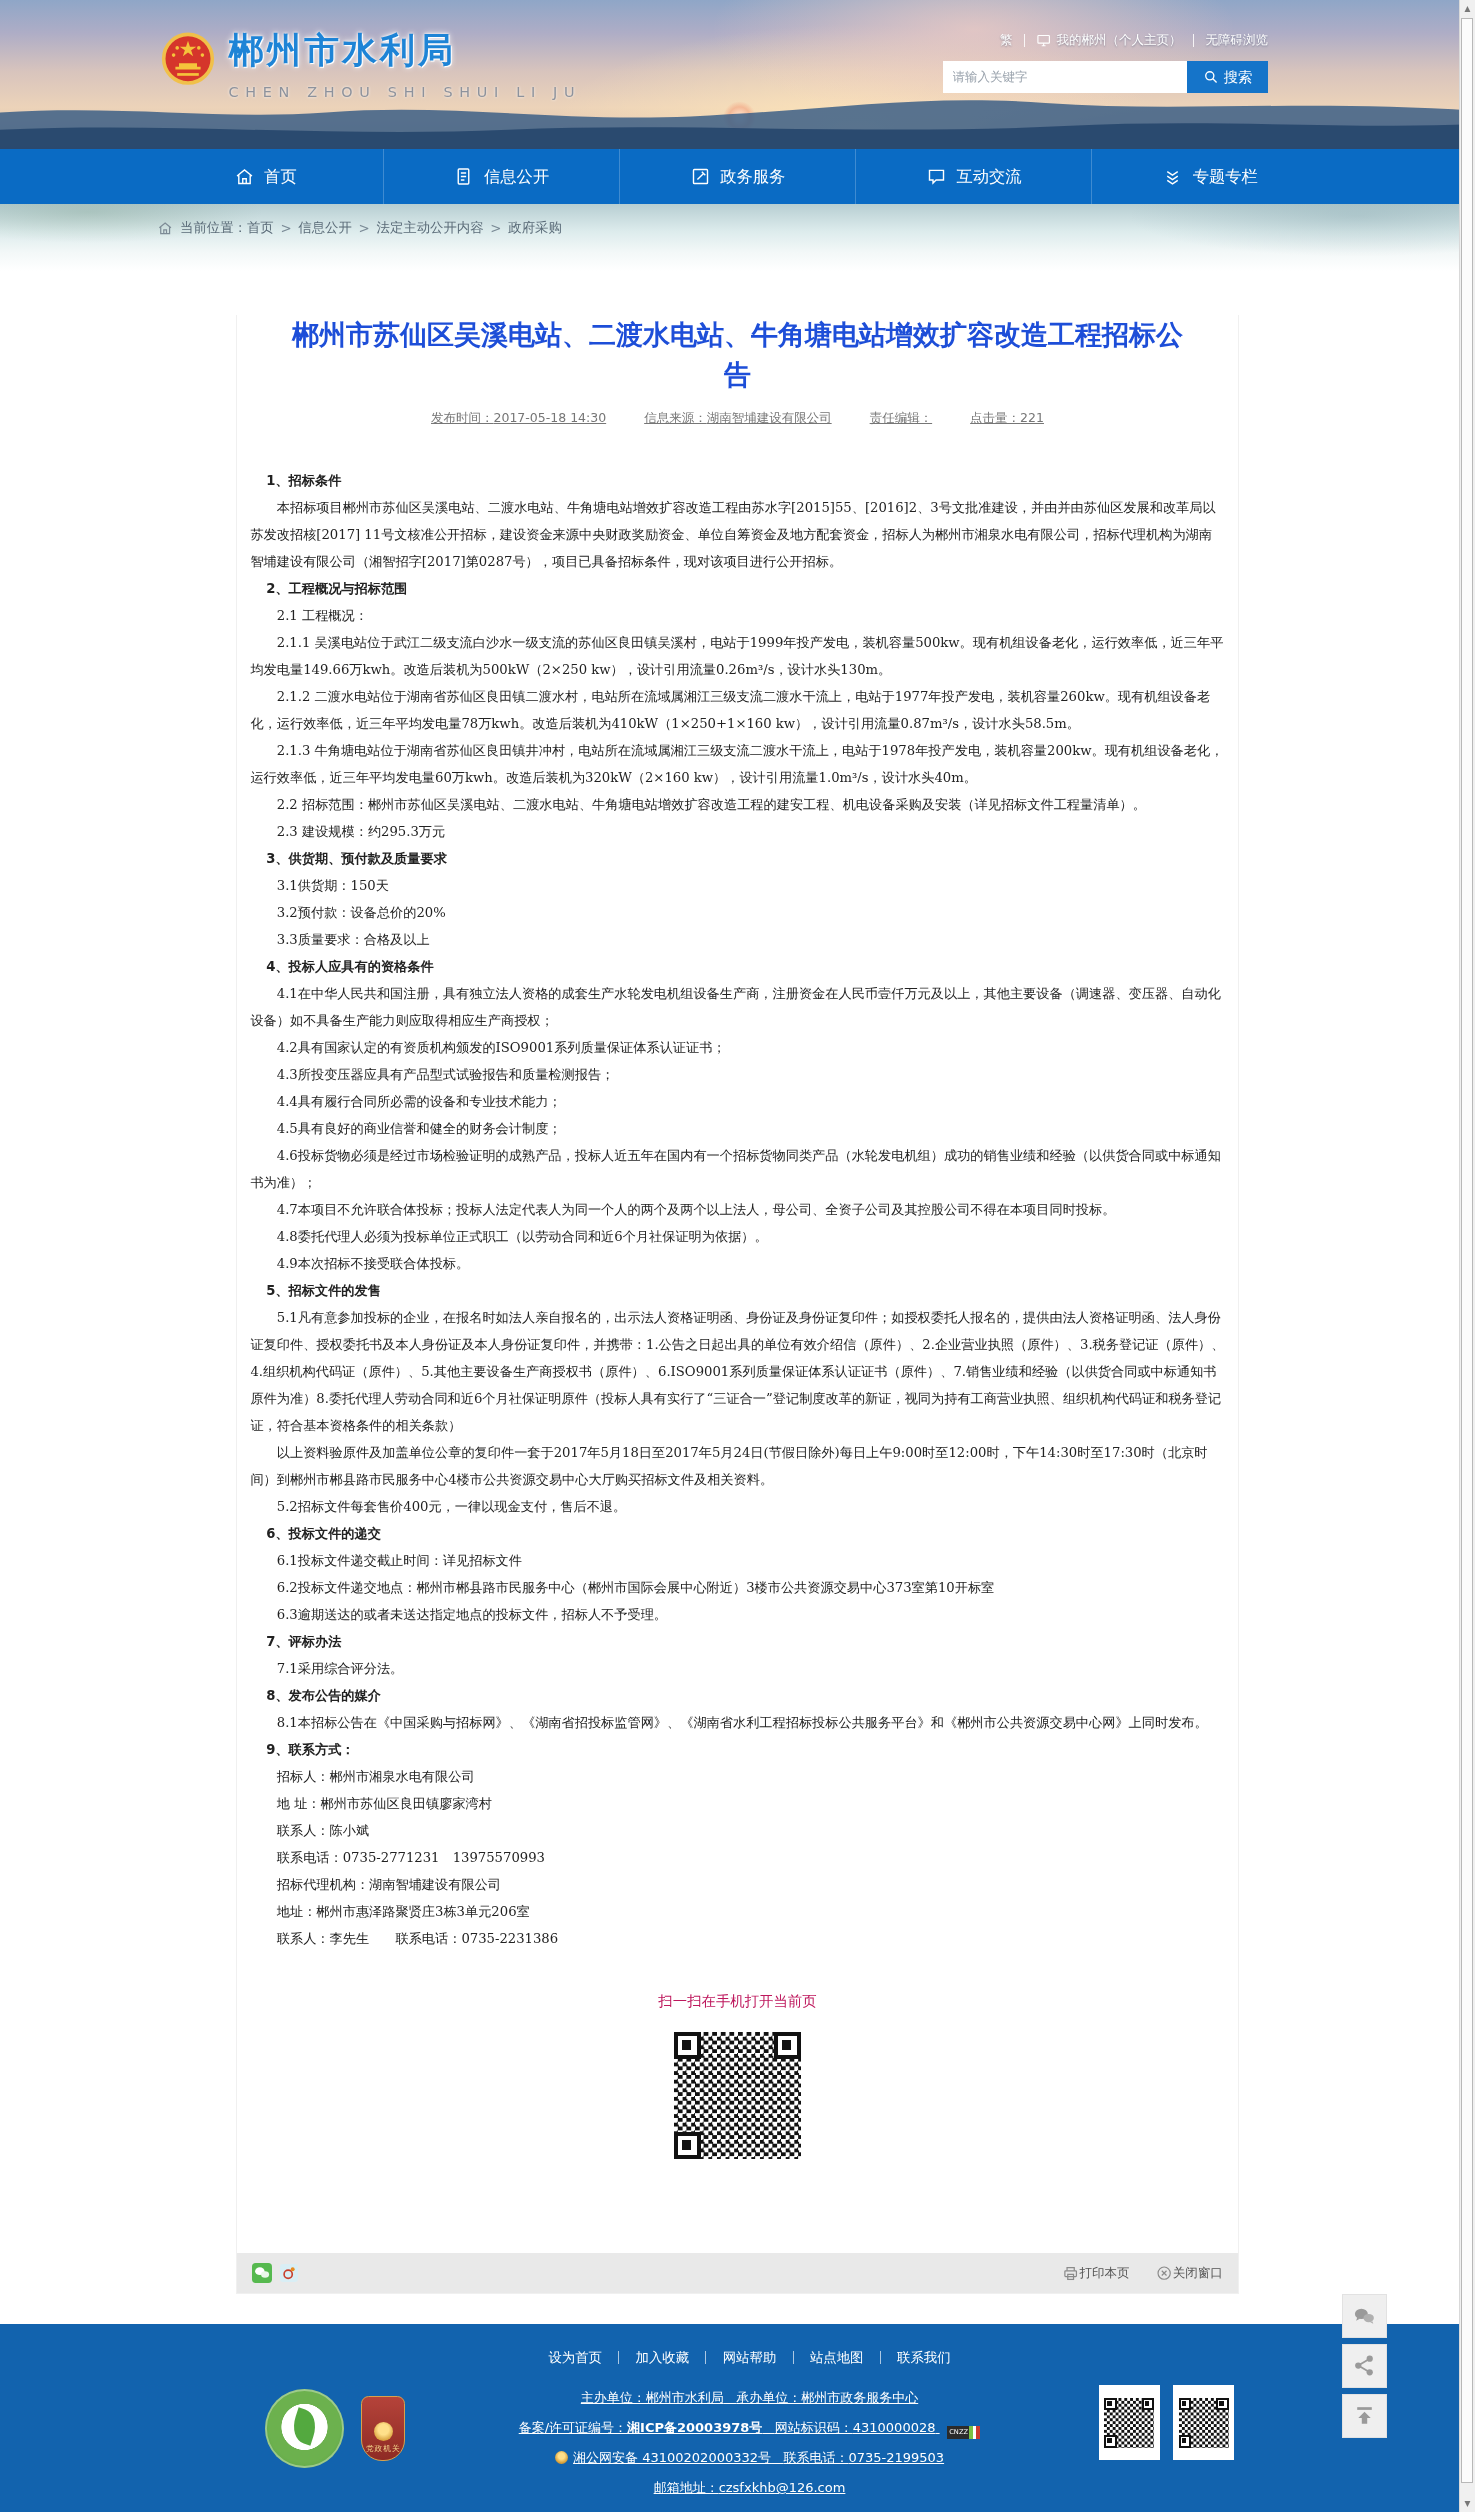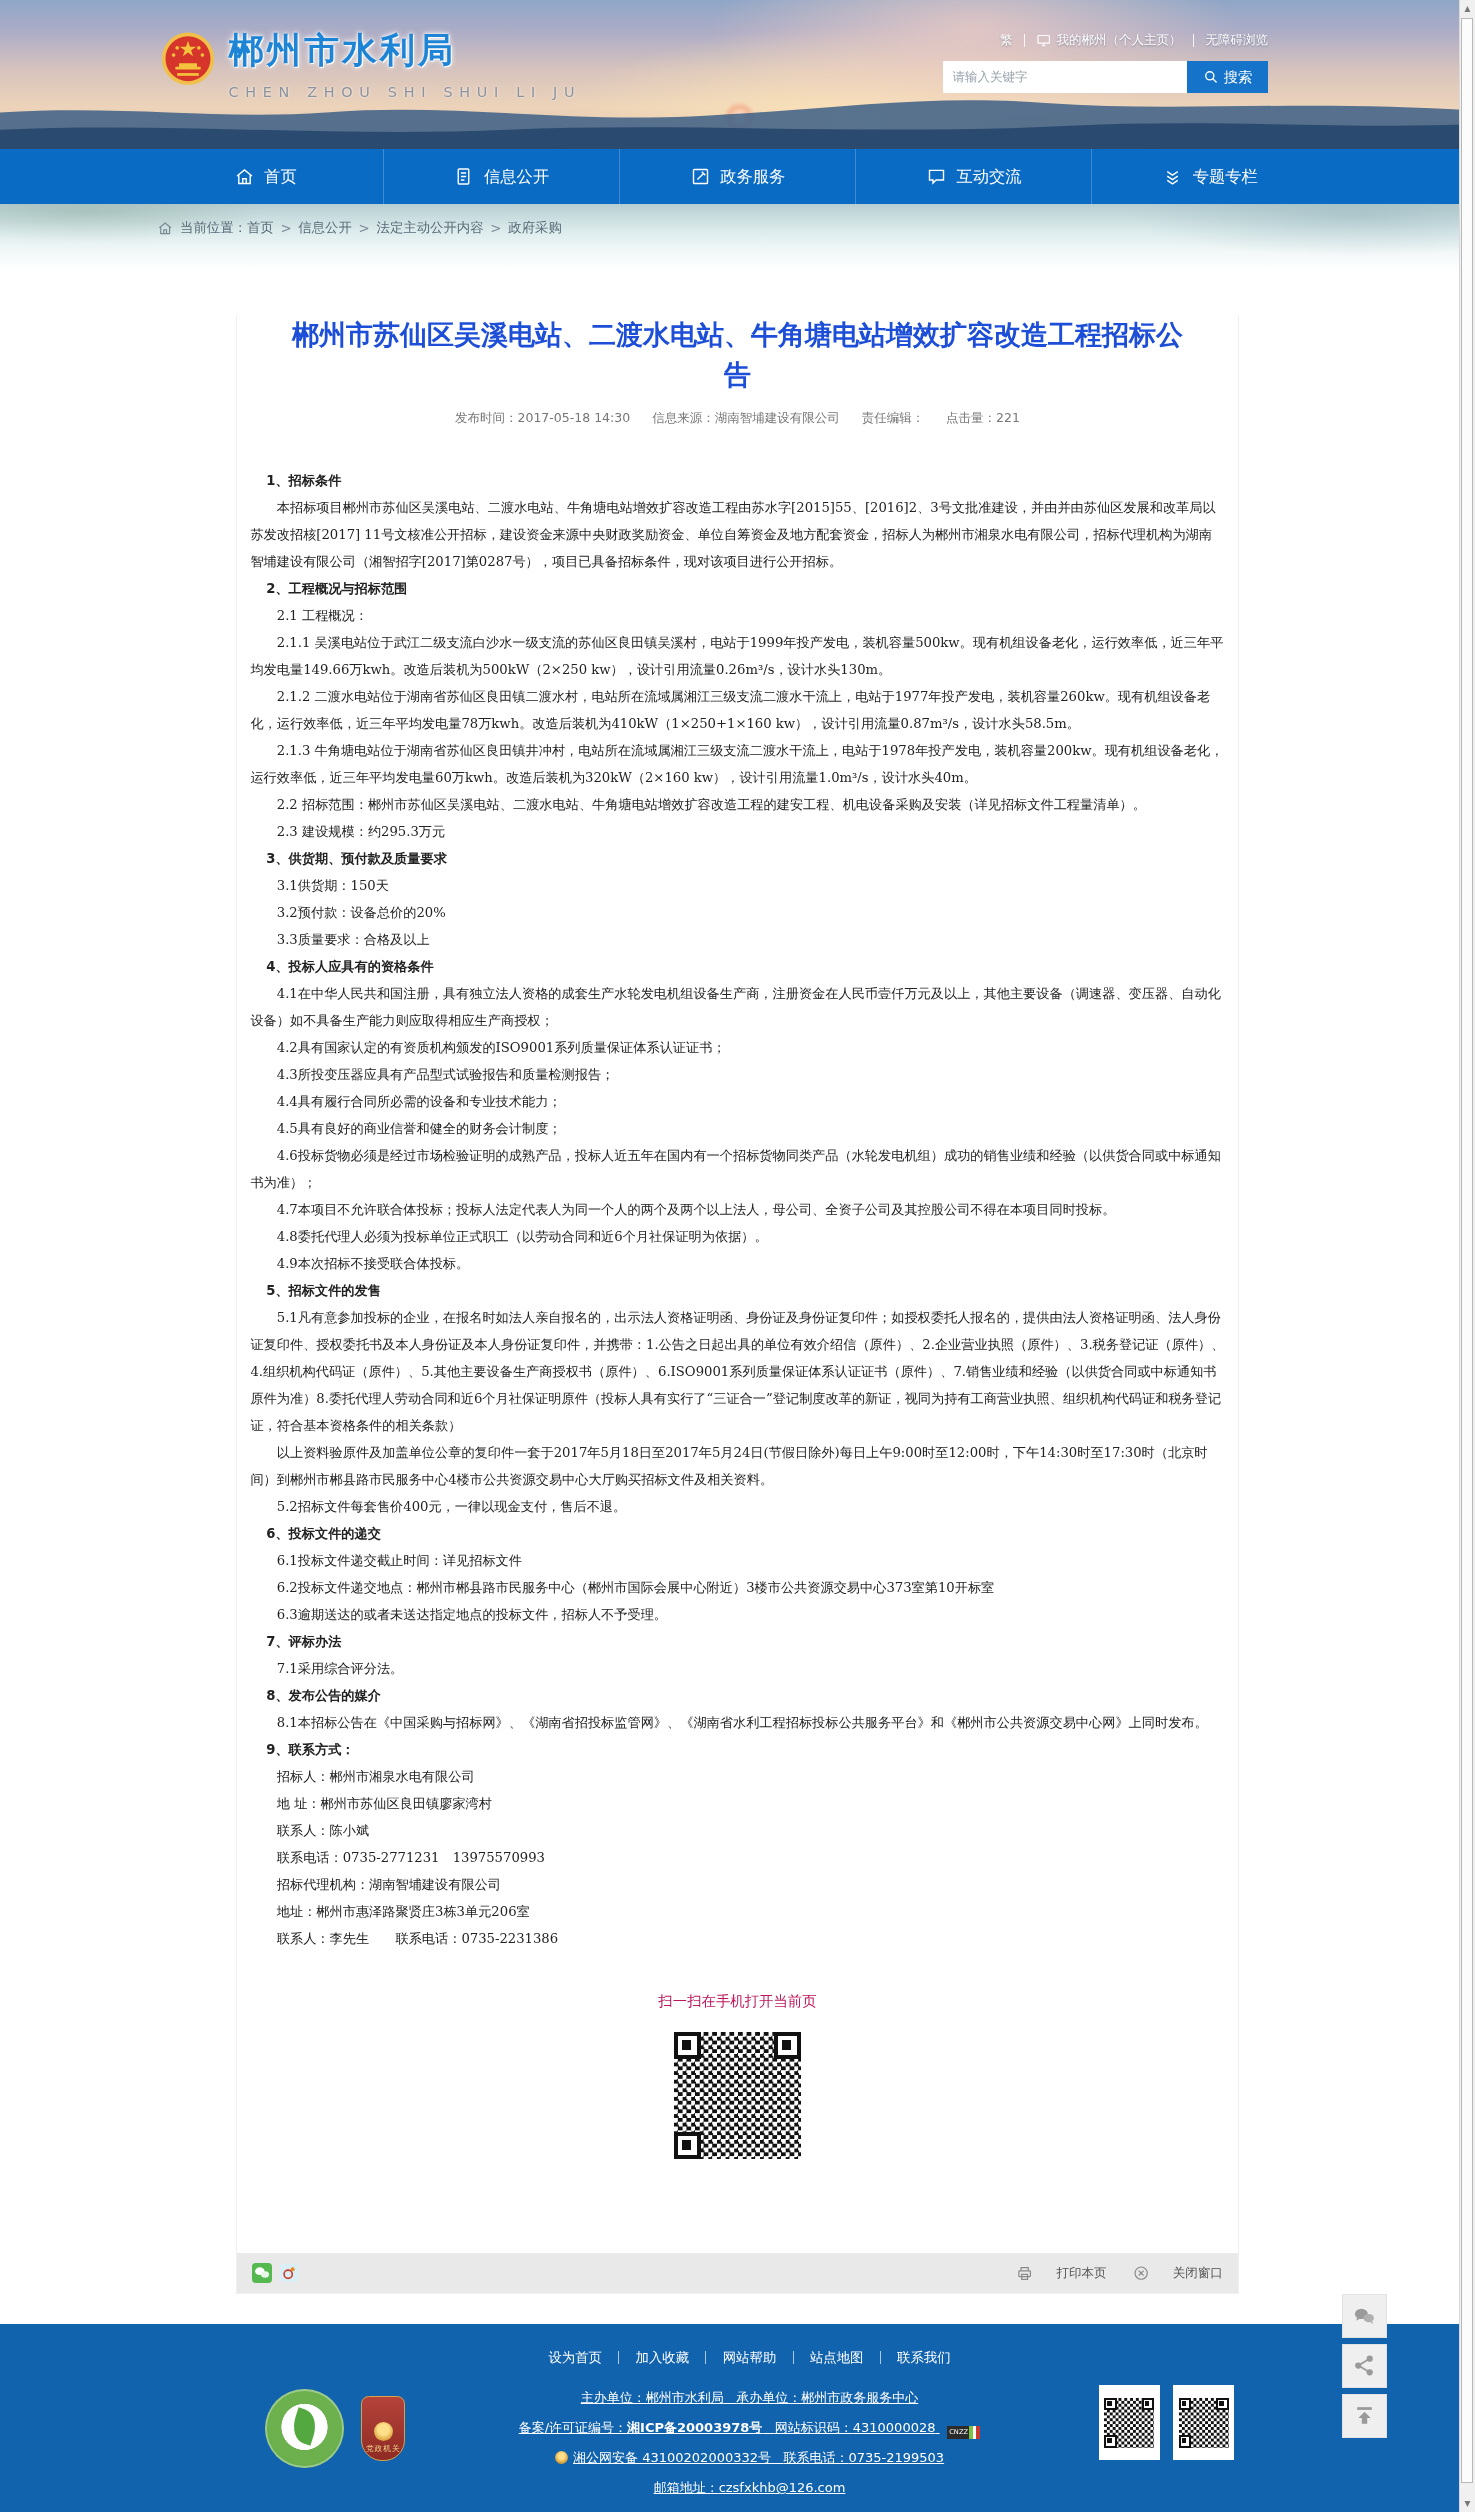--- a/index.html
+++ b/index.html
@@ -81,21 +81,21 @@
   
   .content-box {
     width:1003px; margin:0 auto; background:#fff;
     border:1px solid #f0f0f0; border-top:none;
   }
   .art-title {
     margin:44px 54px 0; text-align:center;
     color:#1d4ed8; font-size:27px; line-height:40px; font-weight:bold;
   }
   .meta { margin-top:15.3px; text-align:center; font-size:12.5px; color:#767676; height:19px; }
-  .meta span { margin:0 9px; }
+  .meta span { margin:0 17px;text-decoration:underline; }
   .article-body {
     margin:38px 13.4px 0; font-family:"DejaVu Serif","Liberation Serif",serif;
     font-size:13.2px; color:#222; line-height:27px;
   }
   .article-body p { margin:0; text-indent:2em; }
   .article-body p.t-h { font-weight:bold; font-family:"DejaVu Sans","Liberation Sans",sans-serif; text-indent:1.2em; }
 
   .qr-section { margin-top:40px; text-align:center; }
   .qr-caption { font-size:14.4px; color:#be185d; }
   .qr-big {
@@ -107,21 +107,21 @@
   .qr-big .finder { position:absolute; width:27px; height:27px; border:4.8px solid #111; background:#fff; }
   .qr-big .finder::before { content:""; position:absolute; left:3.8px; top:3.8px; width:9.6px; height:9.6px; background:#111; }
   .qr-big .f-tl { left:0; top:0; } .qr-big .f-tr { right:0; top:0; } .qr-big .f-bl { left:0; bottom:0; }
 
   .share-bar {
     margin-top:94px; height:40px; background:#e9e9e9;
     display:flex; align-items:center; padding:0 15.3px;
   }
   .share-left { display:flex; align-items:center; gap:7.7px; }
   .share-right { margin-left:auto; display:flex; align-items:center; gap:27px; color:#555; font-size:12.5px; }
-  .share-right .tool { display:flex; align-items:center; gap:23px; cursor:pointer; }
+  .share-right .tool { display:flex; align-items:center; gap:0; cursor:pointer; }
 
   
   .footer {
     position:absolute; left:0; right:0; top:2324px; height:188px;
     background:#1263ae; color:#fff; overflow:hidden;padding-left:24px;
   }
   .f-links { display:flex; justify-content:center; padding-top:27px; font-size:13.4px; }
   .f-links a { padding:0 16.3px; line-height:13.4px; border-right:1px solid rgba(255,255,255,.65); }
   .f-links a:last-child { border-right:none; }
   .f-main { position:relative; width:1161px; margin:19px auto 0; }

